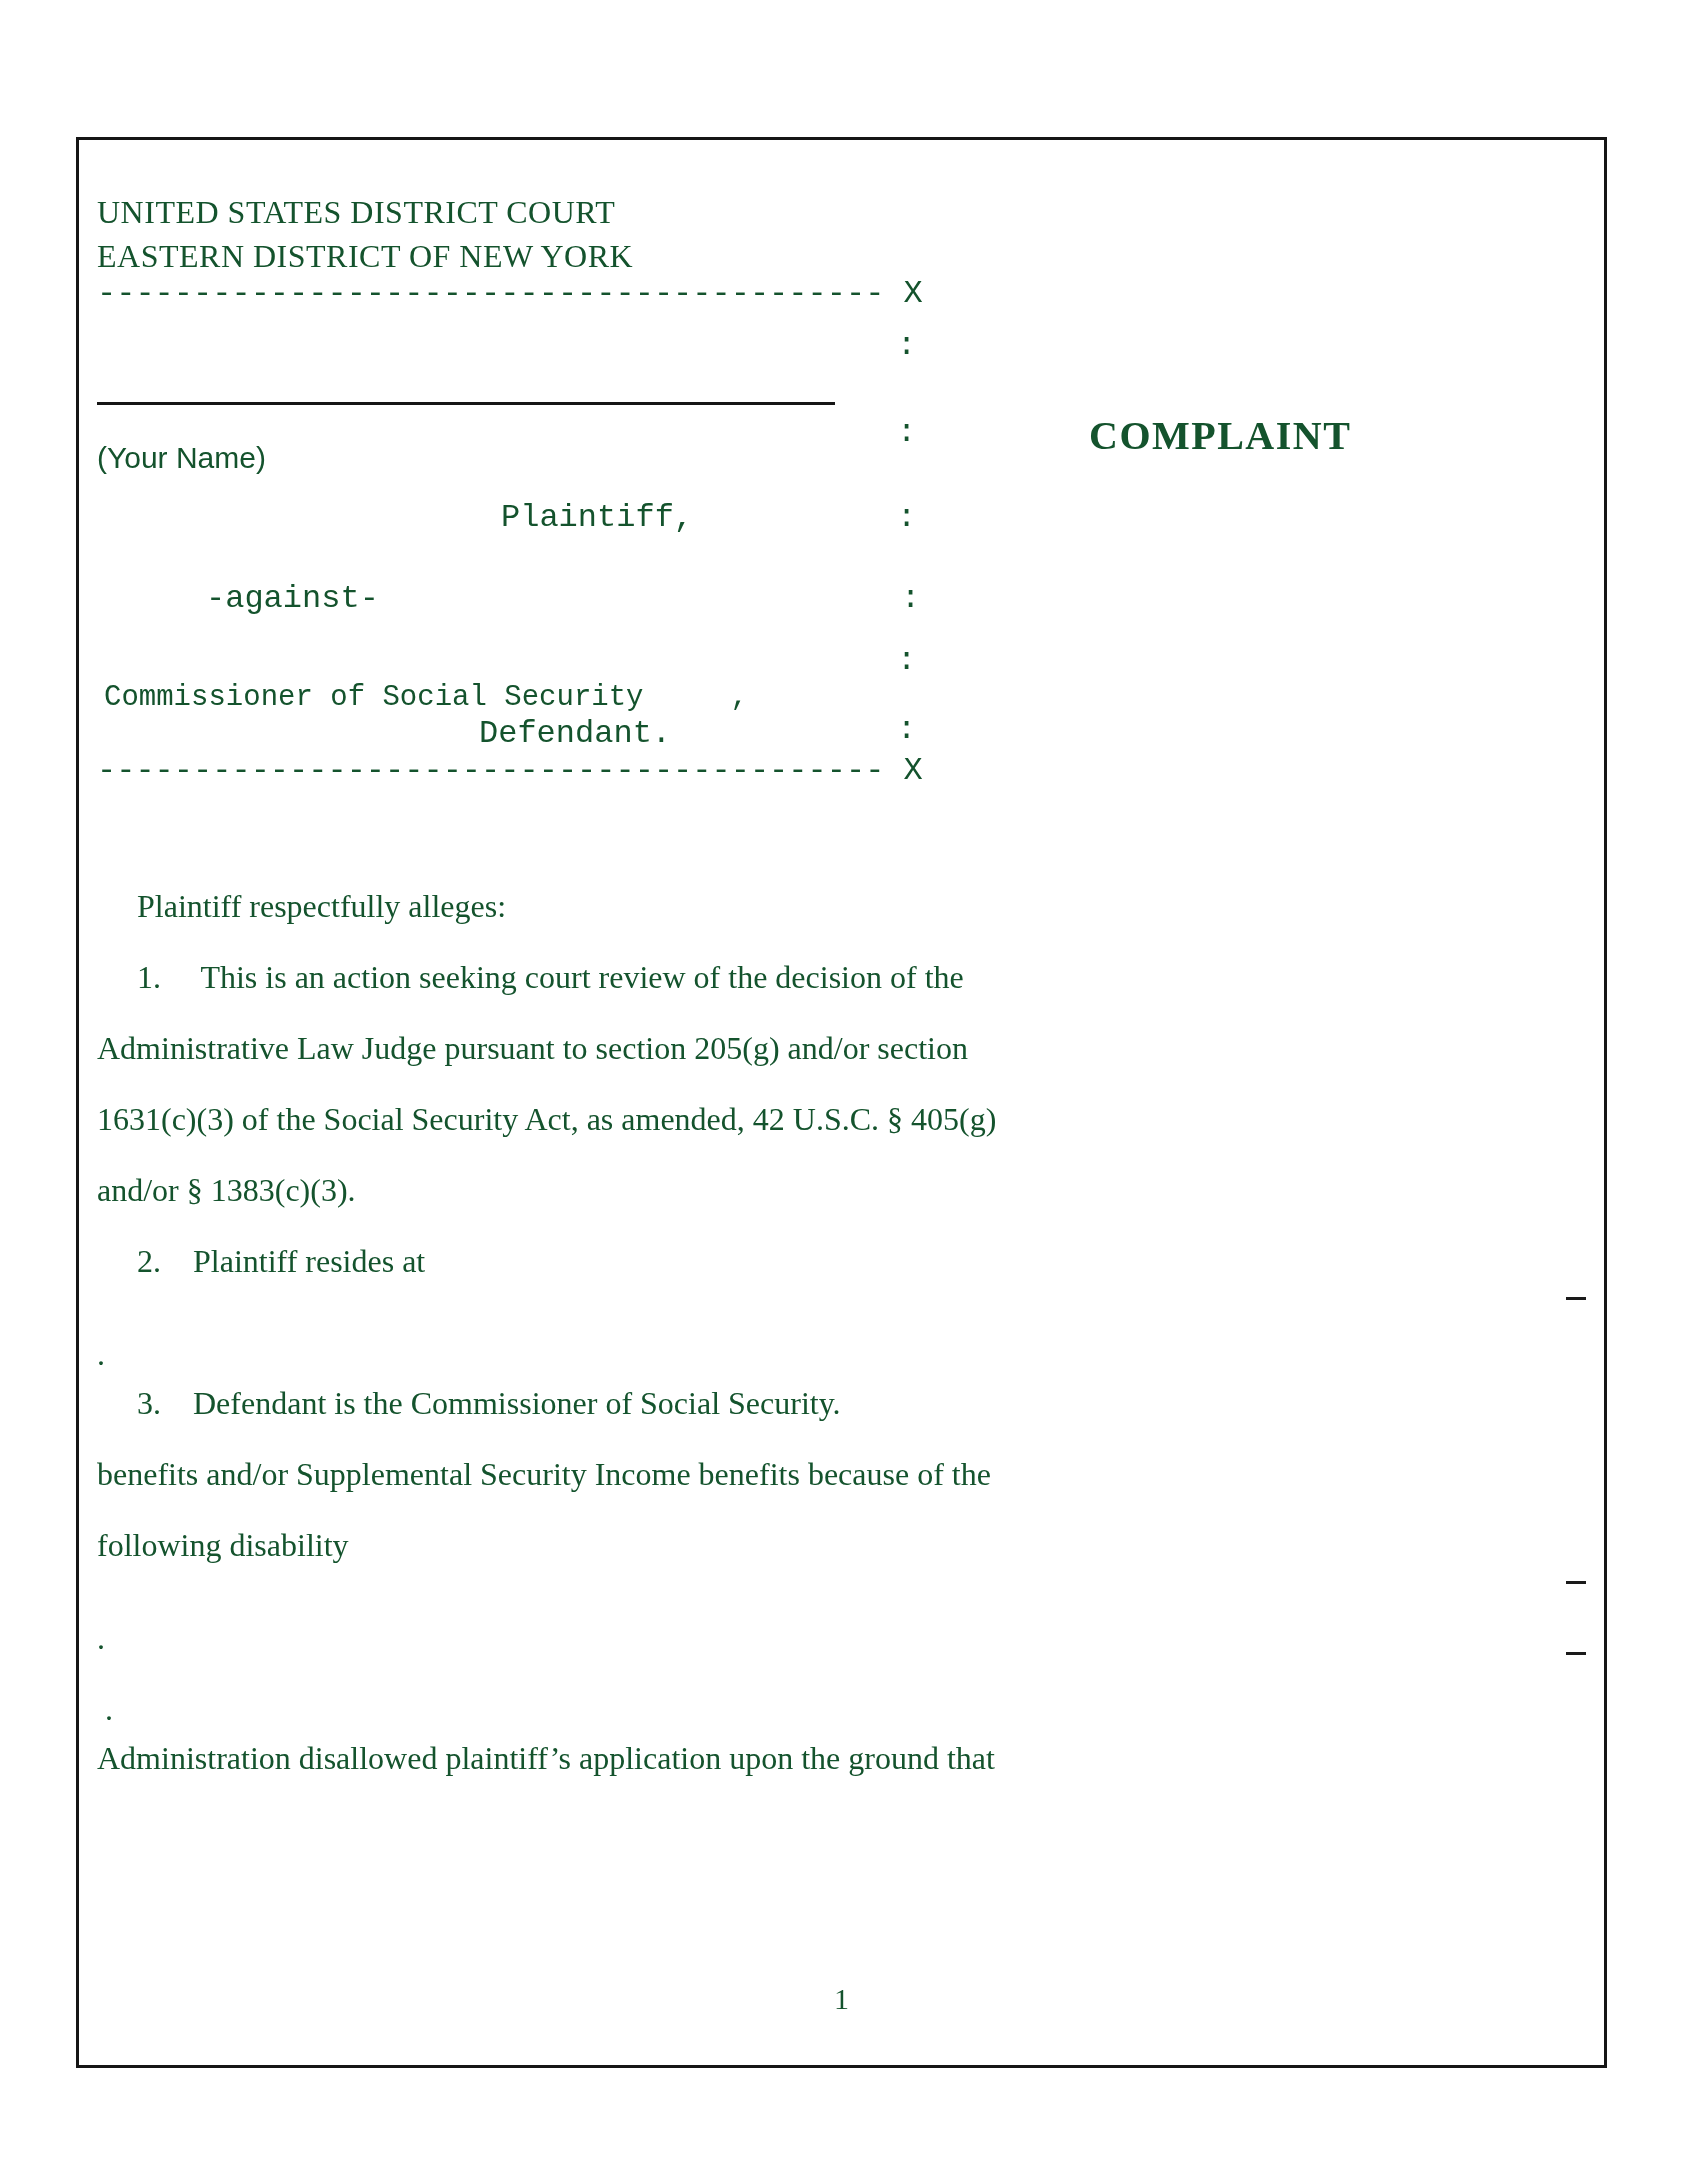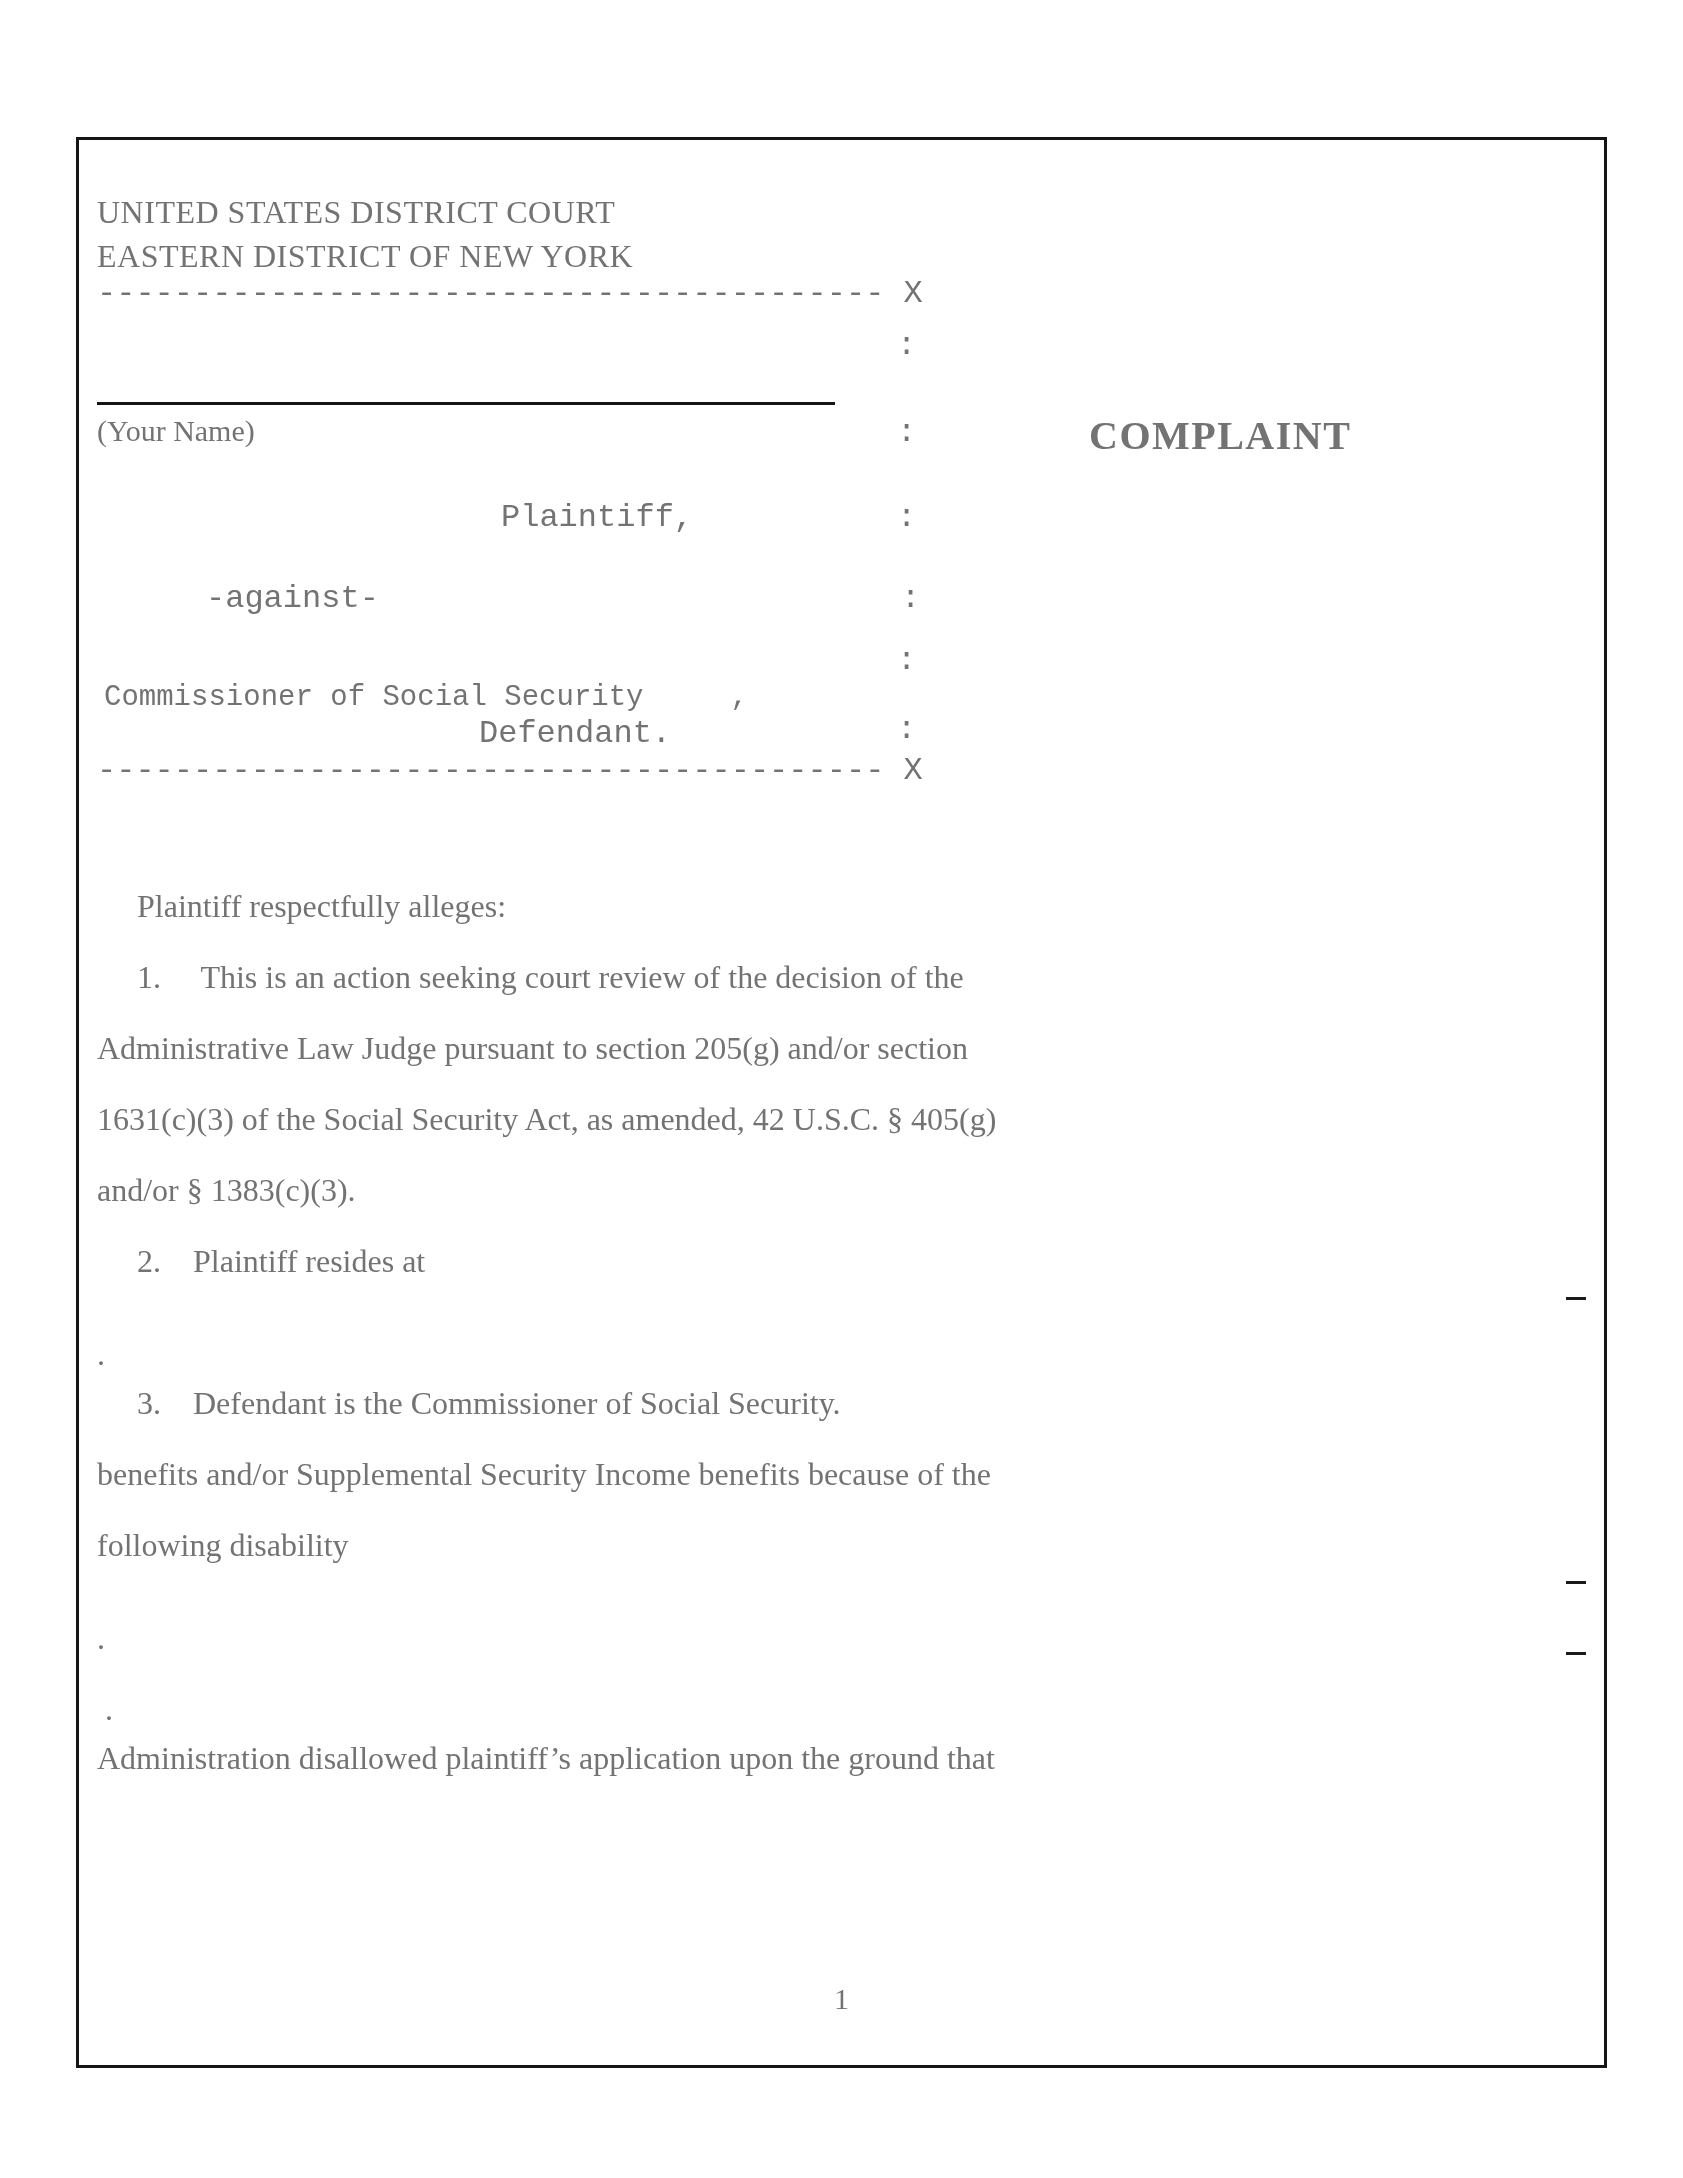--- a/index.html
+++ b/index.html
@@ -2,21 +2,21 @@
 <html><head>
 <meta charset="utf-8">
 <style>
   * { margin: 0; padding: 0; box-sizing: border-box; }
   html, body { background: #ffffff; }
   .page {
     position: relative;
     width: 1683px;
     height: 2178px;
     background: #ffffff;
-    color: #737373;
+    color: #14532d;
     overflow: hidden;
   }
   .frame {
     position: absolute;
     left: 76px;
     top: 137px;
     width: 1531px;
     height: 1931px;
     border: 3px solid #151515;
   }
@@ -29,22 +29,23 @@
   .mono {
     font-family: "Liberation Mono", monospace;
     font-size: 32px;
   }
   .mono-sm {
     font-family: "Liberation Mono", monospace;
     font-size: 29px;
     margin-top: 36px;
   }
   .mono-md {
-    font-family: Liberation Serif, serif;
+    font-family: Liberation Sans, sans-serif;
     font-size: 30px;
+    margin-top: 27px;
   }
   .title {
     font-family: "Liberation Serif", serif;
     font-size: 40px;
     font-weight: bold;
     letter-spacing: 1.5px;
   }
   .name-underline {
     position: absolute;
     left: 97px;

